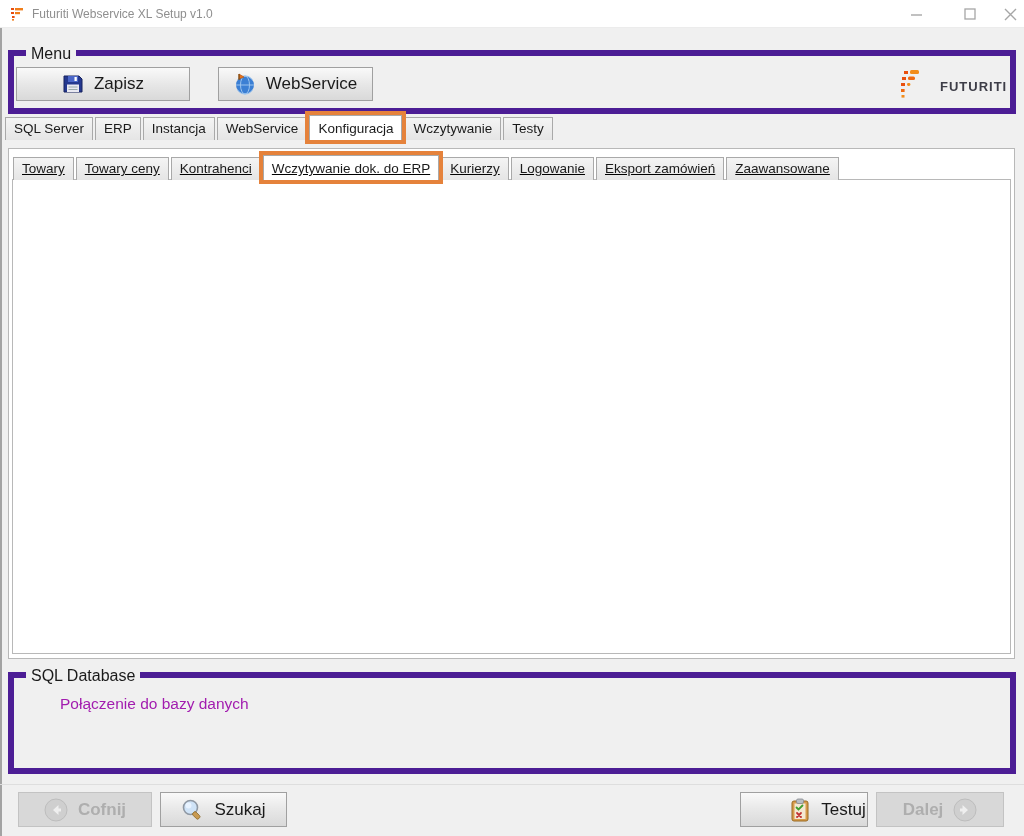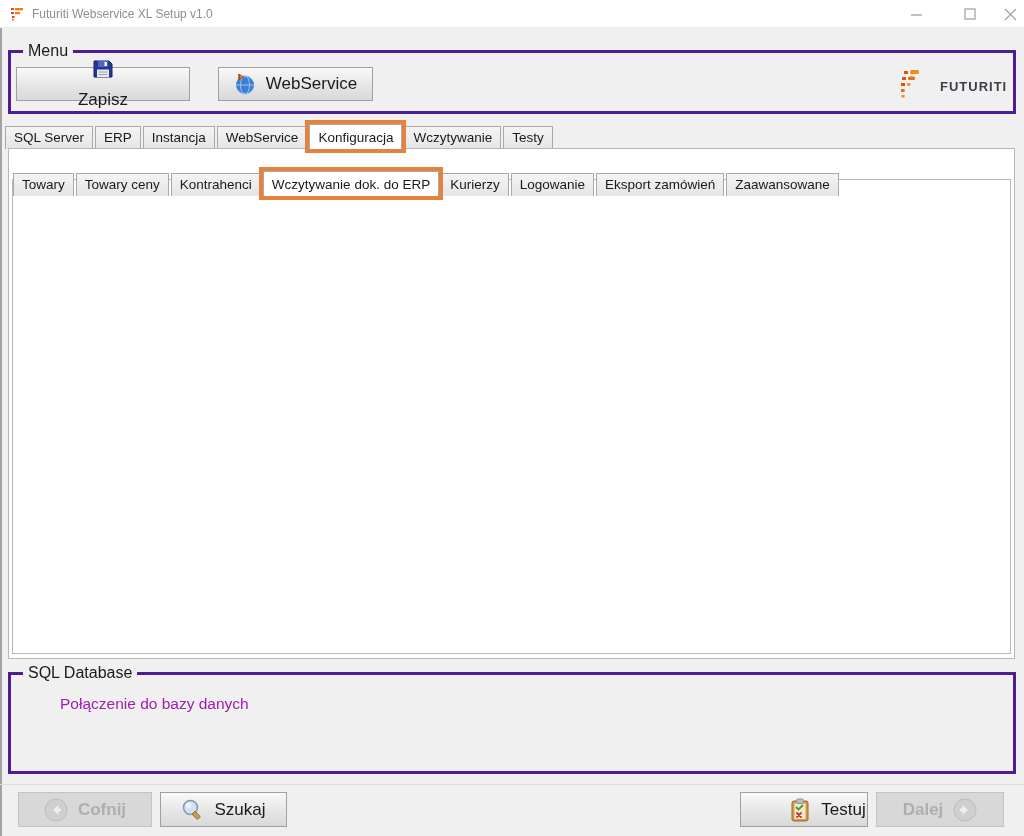--- a/index.html
+++ b/index.html
@@ -8,21 +8,21 @@
          outline:1px solid #c4c4c4; }
   .abs { position:absolute; }
 
   
   .titlebar { left:0; top:0; width:1024px; height:28px; background:#ffffff; border-bottom:1px solid #ececec; }
   .title-text { left:32px; top:7px; font-size:12px; color:#8f8f8f; }
   .winctl { top:0; width:44px; height:28px; display:flex; align-items:center; justify-content:center; cursor:default; }
   .left-edge { left:0; top:28px; width:2px; height:808px; background:#7a7a7a; opacity:.65; }
 
   
-  .groupbox { border:3px solid #4c1d95; background:#f0f0f0; }
+  .groupbox { border:6px solid #4c1d95; background:#f0f0f0; }
   .group-label { position:absolute; top:-11px; left:12px; background:#f0f0f0; padding:0 5px;
                  font-size:16px; color:#1a1a1a; }
 
   
   .btn { display:flex; align-items:center; justify-content:center; gap:10px;
          border:1px solid #a0a0a0; background:linear-gradient(180deg,#f9f9f9 0%,#e6e6e6 55%,#d9d9d9 100%);
          font-size:17px; color:#1a1a1a; cursor:pointer; }
   .btn.disabled { background:#d8d8d8; border-color:#c3c3c3; color:#aeaeae; cursor:default;font-weight:bold; }
 
   
@@ -97,21 +97,21 @@
         </svg>
     </span>
   </div>
 
   <div class="abs left-edge"></div>
 
   <div class="abs groupbox" style="left:8px;top:50px;width:1008px;height:64px;">
     <span class="group-label">Menu</span>
   </div>
 
-  <button class="abs btn" style="left:16px;top:67px;width:174px;height:34px;flex-direction:column;">
+  <button class="abs btn" style="left:16px;top:67px;width:174px;height:34px;">
     <span class="icon">
       <svg width="22" height="22" viewBox="0 0 22 22">
         <path d="M2 3 h15 l3 3 v13 h-18 z" fill="#24388f" stroke="#16225e" stroke-width="1"></path>
         <rect x="6" y="3" width="10" height="6" fill="#4a66c8"></rect>
           <rect x="12.5" y="4" width="2.3" height="4" fill="#ffffff"></rect>
         <rect x="5" y="11.5" width="12" height="7.5" fill="#e9e9f2"></rect>
         <line x1="6.5" y1="14" x2="15.5" y2="14" stroke="#9aa" stroke-width="1"></line>
         <line x1="6.5" y1="16.5" x2="15.5" y2="16.5" stroke="#9aa" stroke-width="1"></line>
       </svg>
     </span>
@@ -143,33 +143,33 @@
           <rect x="12" y="7.5" width="7" height="3.6" rx="1.5" fill="#ef6a12"></rect>
         <rect x="5" y="14" width="4" height="3" fill="#e8500f"></rect>
           <rect x="11" y="14" width="3.4" height="3" rx="1.4" fill="#f28c1a"></rect>
         <rect x="5" y="20" width="3.6" height="3" fill="#ef6a12"></rect>
         <rect x="5.5" y="26" width="3" height="2.6" fill="#f28c1a"></rect>
       </svg>
     </span>
     <span style="font-size:13px;font-weight:bold;letter-spacing:1px;color:#3d3d47;text-transform:uppercase;">Futuriti</span>
   </div>
 
-  <div class="abs tabrow" style="left:5px;top:125px;height:24px;justify-content:flex-end;">
+  <div class="abs tabrow" style="left:5px;top:116px;height:24px;justify-content:flex-end;">
     <span class="tab">SQL Server</span>
     <span class="tab">ERP</span>
     <span class="tab">Instancja</span>
     <span class="tab">WebService</span>
     <span class="tab selected annotated">Konfiguracja</span>
     <span class="tab">Wczytywanie</span>
     <span class="tab">Testy</span>
   </div>
 
   <div class="abs panel" style="left:8px;top:148px;width:1007px;height:511px;"></div>
 
-  <div class="abs tabrow" style="left:13px;top:172px;height:24px;z-index:2;">
+  <div class="abs tabrow" style="left:13px;top:156px;height:24px;z-index:2;text-decoration:underline;">
     <span class="tab">Towary</span>
     <span class="tab">Towary ceny</span>
     <span class="tab">Kontrahenci</span>
     <span class="tab selected annotated">Wczytywanie dok. do ERP</span>
     <span class="tab">Kurierzy</span>
     <span class="tab">Logowanie</span>
     <span class="tab">Eksport zamówień</span>
     <span class="tab">Zaawansowane</span>
   </div>
 

